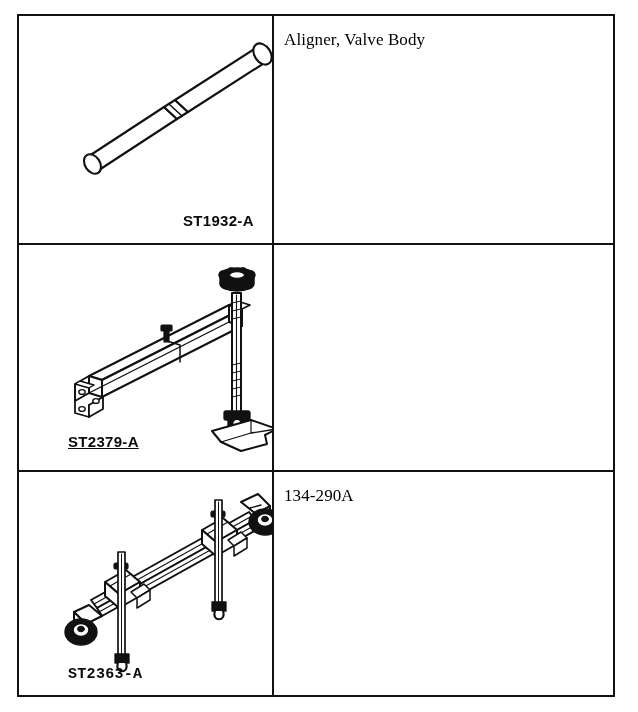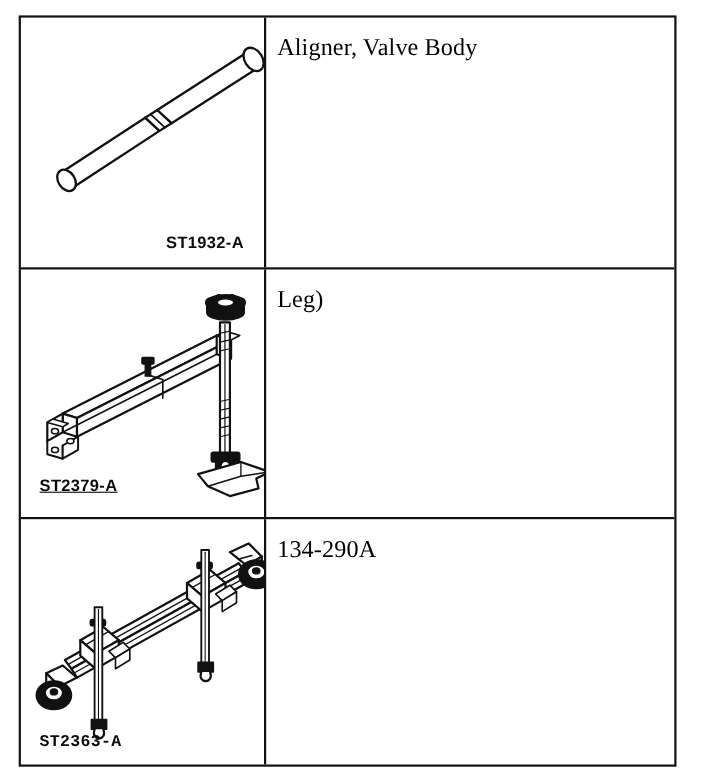--- a/index.html
+++ b/index.html
@@ -41,32 +41,33 @@
   #row-1 { height: 229px; }
   #row-2 { height: 227px; }
   #row-3 { height: 223px; }
 
   .cell-figure {
     width: 223px;
     box-sizing: border-box;
     border-right: 2px solid #111111;
     position: relative;
     overflow: hidden;
+    margin-left: 32px;
   }
   .cell-desc {
     flex: 1;
     box-sizing: border-box;
     padding: 13px 10px 0 10px;
     position: relative;
   }
 
   
   .desc-block {
     font-family: "Liberation Serif", serif;
-    font-size: 22px;
+    font-size: 17px;
     line-height: 1.30;
     letter-spacing: 0.1px;
     color: #000000;
   }
   .desc-line {
     white-space: pre-wrap;
   }
 
   
   .fig-caption {
@@ -187,21 +188,20 @@
           <path d="M 161 186 L 200 175 L 226 184 L 214 190 L 216 199 L 190 206 L 170 197 Z"></path>
           <path d="M 170 197 L 200 188 L 226 184" stroke-width="1.3" fill="none"></path>
           <path d="M 200 188 L 200 175" stroke-width="1.2" fill="none"></path>
         </g>
       </svg>
       <div class="fig-caption" id="caption-2">ST2379-A</div>
     </div>
 
     <div class="cell-desc">
       <div class="desc-block">
-        <div class="desc-line">Leg)</div>
       </div>
     </div>
   </div>
 
   <div class="table-row" id="row-3">
 
     <div class="cell-figure">
       <svg class="fig-svg" width="241" height="219" viewBox="0 0 241 219">
         <g fill="#ffffff" stroke="#111111" stroke-width="2" stroke-linejoin="round" stroke-linecap="round">
 

